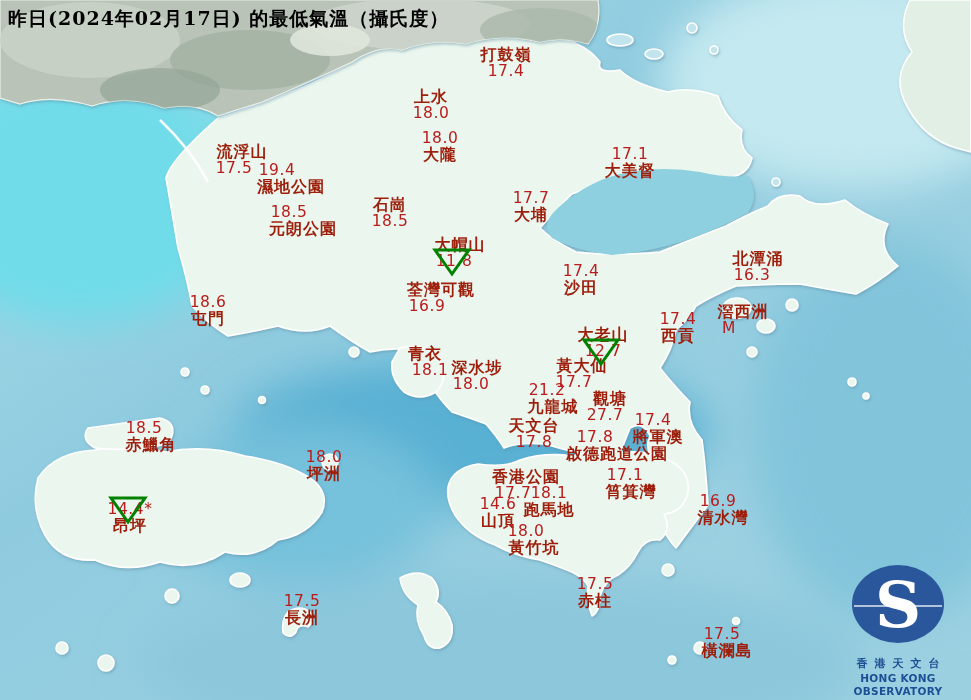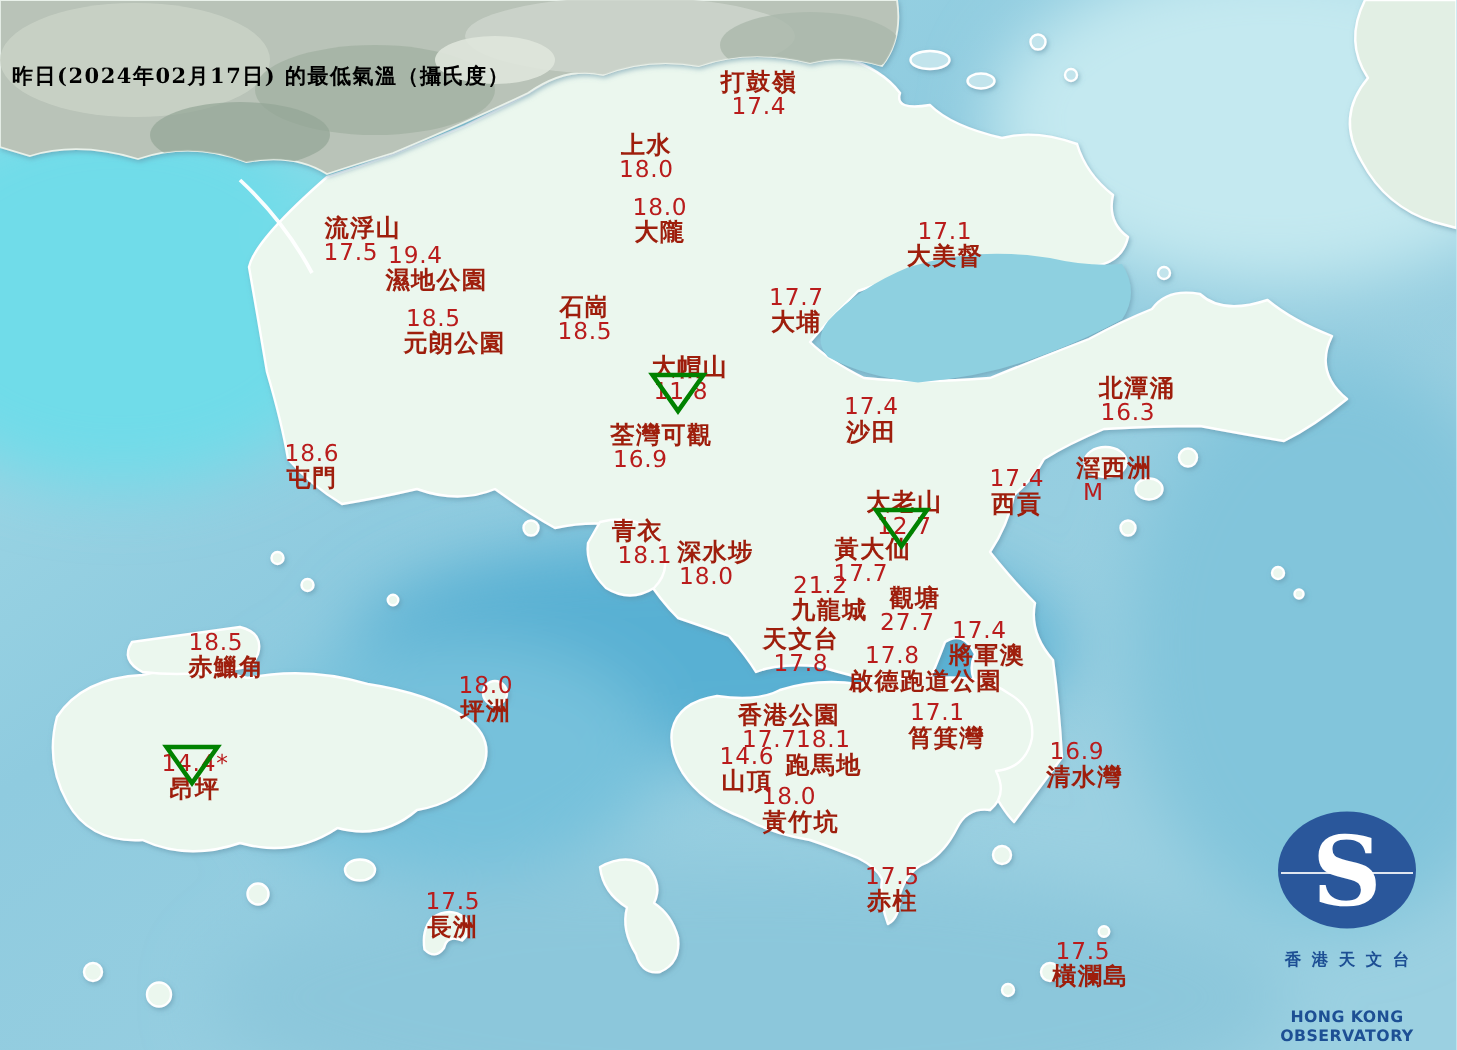--- a/index.html
+++ b/index.html
@@ -2,41 +2,41 @@
 <html><head>
 <meta charset="utf-8">
 <style>
   html,body{margin:0;padding:0;}
   body{width:971px;height:700px;overflow:hidden;font-family:"DejaVu Sans","Liberation Sans",sans-serif;}
   .stage{position:relative;width:971px;height:700px;background:#9ed6e4;}
   .stage > svg.map{position:absolute;left:0;top:0;}
   .title{
     position:absolute;left:8px;top:6px;z-index:5;
     font-family:"DejaVu Serif","Liberation Serif",serif;
-    font-size:14px;font-weight:600;color:#000;letter-spacing:1px;white-space:nowrap;margin-top:36px;
+    font-size:19px;font-weight:600;color:#000;letter-spacing:1px;white-space:nowrap;
   }
   #stations{position:absolute;inset:0;z-index:3;}
   .station{position:absolute;transform:translateX(-50%);text-align:center;white-space:nowrap;}
   .st-name{
     font-family:"DejaVu Serif","Liberation Serif",serif;
     font-size:16px;line-height:17px;font-weight:600;color:#9e1e0c;letter-spacing:1px;
   }
   .st-value{
     font-family:"DejaVu Sans","Liberation Sans",sans-serif;
     font-size:15.5px;line-height:16px;font-weight:500;color:#b91c1c;letter-spacing:.5px;
   }
   #markers{position:absolute;inset:0;z-index:4;pointer-events:none;}
   .logo{position:absolute;right:4px;bottom:2px;z-index:5;width:138px;text-align:center;}
   .logo-cn{
     font-family:"DejaVu Serif","Liberation Serif",serif;
     font-size:11px;font-weight:700;color:#1d4f94;letter-spacing:7px;line-height:17px;margin-left:7px;
   }
   .logo-en{
     font-family:"DejaVu Sans","Liberation Sans",sans-serif;
-    font-size:10.5px;font-weight:700;color:#1d4f94;letter-spacing:.3px;line-height:13px;margin-top:24px;
+    font-size:10.5px;font-weight:700;color:#1d4f94;letter-spacing:.3px;line-height:13px;
   }
 </style>
 </head>
 <body>
 
 <div class="stage">
 
   <svg class="map" width="971" height="700" viewBox="0 0 971 700">
     <defs>
       <linearGradient id="sea" gradientUnits="userSpaceOnUse" x1="0" y1="0" x2="500" y2="700">

